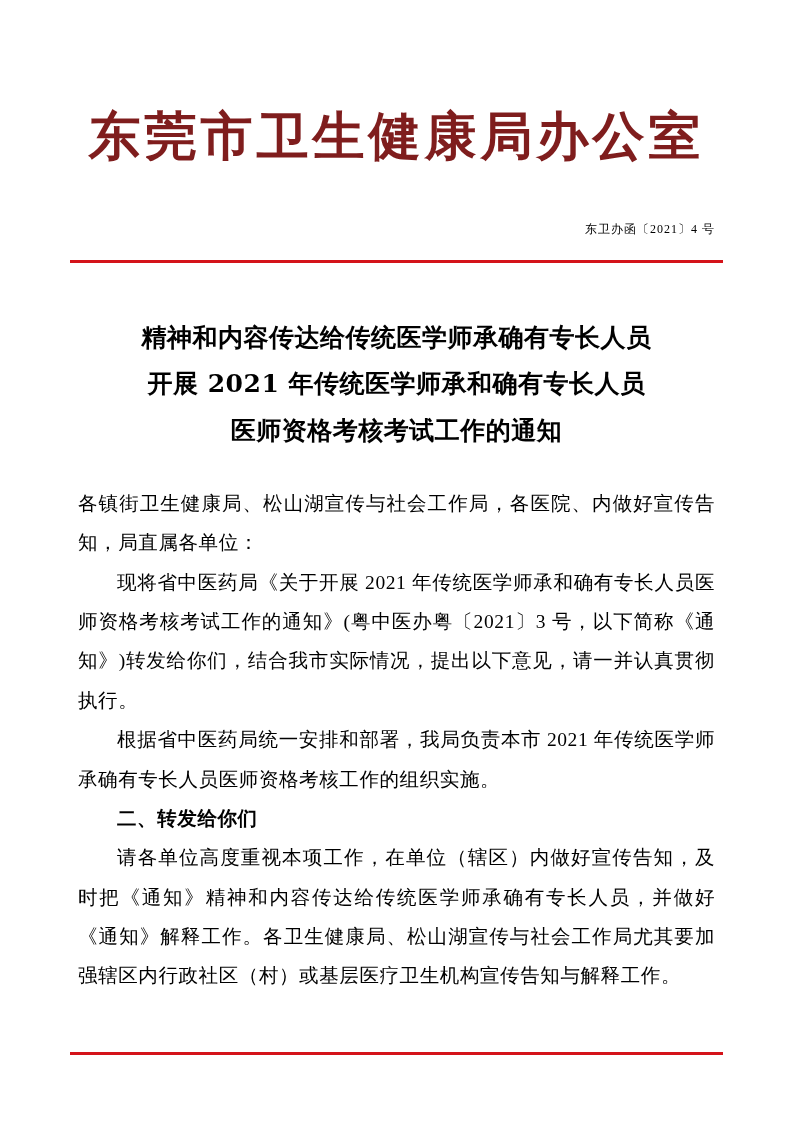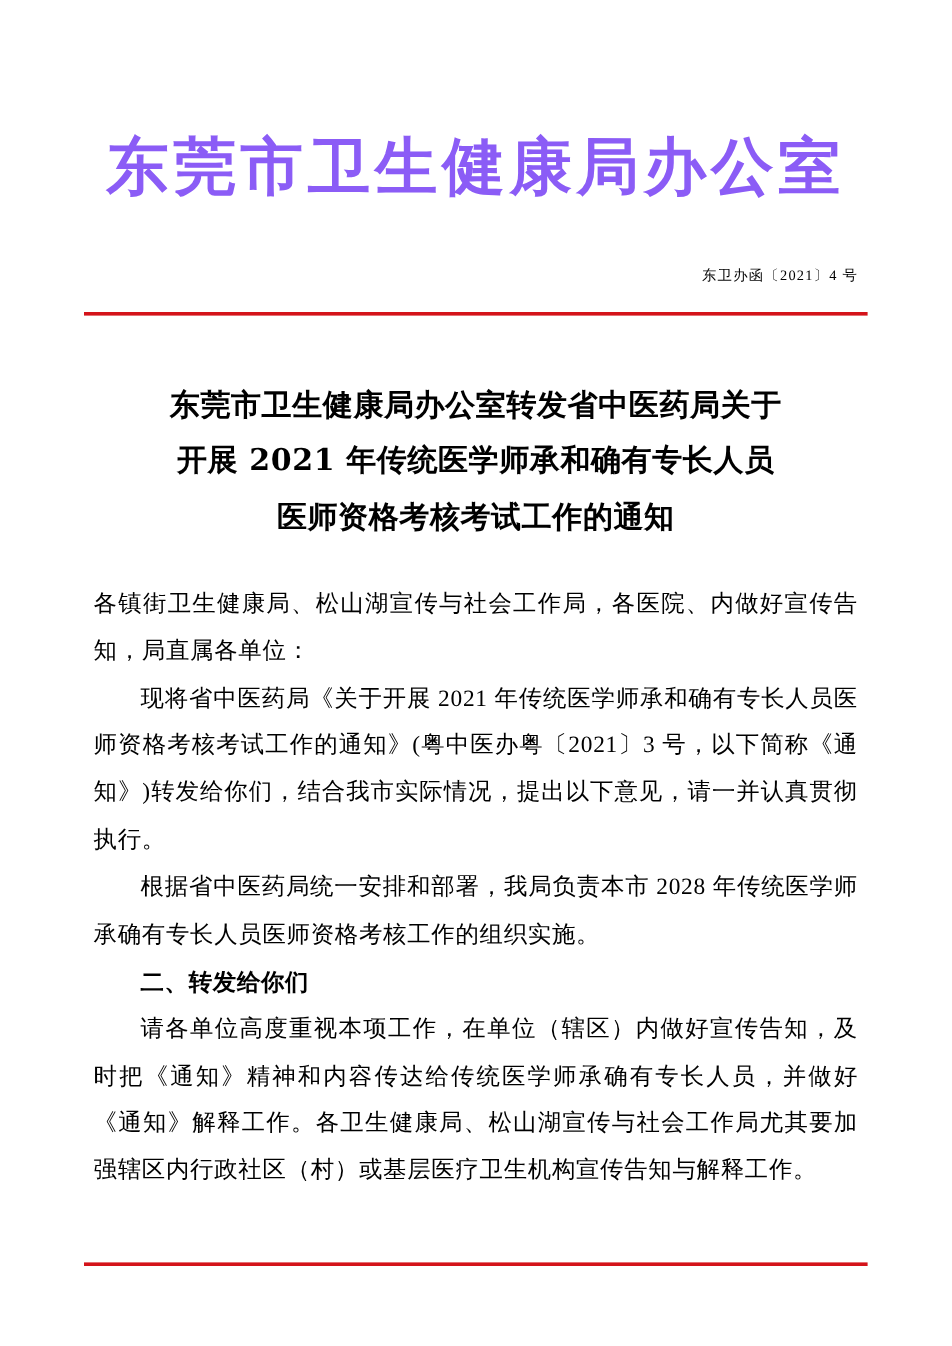--- a/index.html
+++ b/index.html
@@ -20,22 +20,22 @@
     inset: 0;
     padding: 0;
   }
 
   
   .masthead {
     margin-top: 112px;
     text-align: center;
   }
   .masthead-title {
-    color: #8b5cf6;
-    font-family: Liberation Sans, sans-serif;
+    color: #7f1d1d;
+    font-family: Liberation Mono, monospace;
     font-weight: 700;
     font-size: 52px;
     letter-spacing: 4px;
     line-height: 1.1;
     white-space: nowrap;
   }
 
   .doc-number-row {
     margin-top: 52px;
     padding-right: 78px;
@@ -103,27 +103,27 @@
     <div class="masthead-title">东莞市卫生健康局办公室</div>
   </div>
 
   <div class="doc-number-row">
     <span>东卫办函〔2021〕4 号</span>
   </div>
 
   <div class="red-rule"></div>
 
   <div class="doc-title">
-    <div>东莞市卫生健康局办公室转发省中医药局关于</div>
+    <div>精神和内容传达给传统医学师承确有专长人员</div>
     <div>开展 2021 年传统医学师承和确有专长人员</div>
     <div>医师资格考核考试工作的通知</div>
   </div>
 
   <div class="body-area">
     <p class="para no-indent">各镇街卫生健康局、松山湖宣传与社会工作局，各医院、内做好宣传告知，局直属各单位：</p>
     <p class="para">现将省中医药局《关于开展 2021 年传统医学师承和确有专长人员医师资格考核考试工作的通知》(粤中医办粤〔2021〕3 号，以下简称《通知》)转发给你们，结合我市实际情况，提出以下意见，请一并认真贯彻执行。</p>
-    <p class="para">根据省中医药局统一安排和部署，我局负责本市 2028 年传统医学师承确有专长人员医师资格考核工作的组织实施。</p>
+    <p class="para">根据省中医药局统一安排和部署，我局负责本市 2021 年传统医学师承确有专长人员医师资格考核工作的组织实施。</p>
     <p class="heading-para">二、转发给你们</p>
     <p class="para">请各单位高度重视本项工作，在单位（辖区）内做好宣传告知，及时把《通知》精神和内容传达给传统医学师承确有专长人员，并做好《通知》解释工作。各卫生健康局、松山湖宣传与社会工作局尤其要加强辖区内行政社区（村）或基层医疗卫生机构宣传告知与解释工作。</p>
   </div>
 
   <div class="bottom-rule"></div>
 </div>
 
 </body></html>

